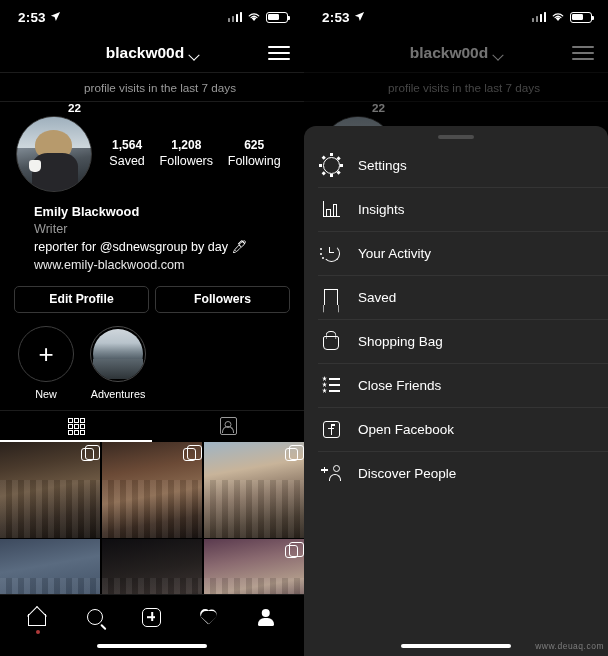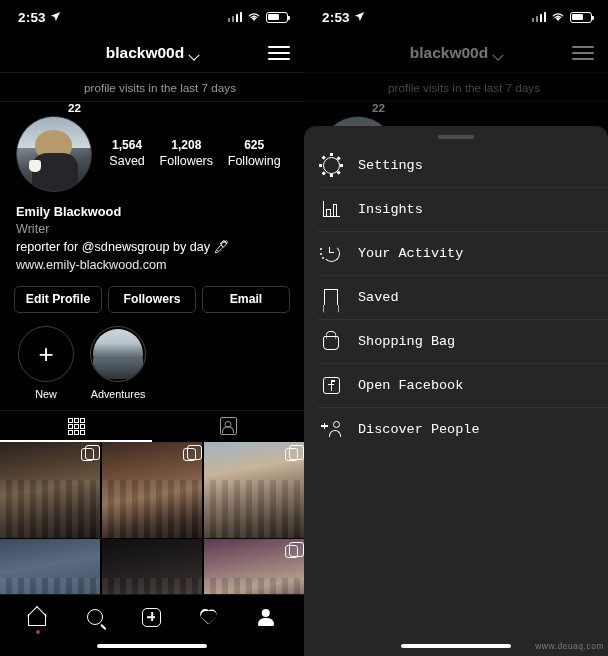--- a/index.html
+++ b/index.html
@@ -57,21 +57,21 @@
   .avatar .sky { position:absolute; inset:0 0 58% 0; background:linear-gradient(180deg,#9fb0bd,#cfd8dd); }
   .avatar .hair { position:absolute; left:24%; top:18%; width:50%; height:40%; background:#b79a6c; border-radius:50% 50% 45% 45%; }
   .avatar .body { position:absolute; left:20%; top:48%; width:62%; height:54%; background:#26262a; border-radius:34% 34% 0 0; }
   .avatar .cup { position:absolute; left:16%; top:58%; width:17%; height:16%; background:#f2f2f0; border-radius:3px 3px 5px 5px; }
 
   .stats { flex:1; display:flex; justify-content:space-around; padding-left:10px; }
   .stat { text-align:center; }
   .stat .num { font-size:12px; font-weight:bold; line-height:1.15; }
   .stat .lbl { font-size:12.5px; color:#fff; line-height:1.3; }
 
-  .bio { padding:11px 28px 0 16px; font-size:12.6px; line-height:1.42; }
+  .bio { padding:11px 28px 0 16px; font-size:12.6px; line-height:1.42;margin-left:18px; }
   .bio .name { font-weight:bold; font-size:12.8px; }
   .bio .category { color:#9a9a9a; }
   .bio .link { color:#e8e8e8; }
 
   .actions { display:flex; gap:6px; padding:11px 14px 0 14px; }
   .action-btn {
     flex:1; height:27px; border:1px solid #373737; border-radius:5px;
     display:flex; align-items:center; justify-content:center;
     font-size:12.2px; font-weight:bold; background:#000; color:#fff;
   }
@@ -139,21 +139,21 @@
   .person-ic::after { content:""; position:absolute; left:50%; bottom:0; transform:translateX(-50%); width:16px; height:8px; background:#fff; border-radius:8px 8px 2px 2px; }
   .home-indicator { position:absolute; bottom:8px; left:50%; transform:translateX(-50%); width:110px; height:4.5px; background:#fff; border-radius:3px; }
 
   
   .sheet {
     position:absolute; left:0; right:0; bottom:0; top:126px;
     background:#262626; border-radius:12px 12px 0 0;
     display:flex; flex-direction:column;
   }
   .grabber { width:36px; height:4px; border-radius:2px; background:#4d4d4d; margin:9px auto 4px auto; }
-  .menu-list { flex:1;font-family:Liberation Mono, monospace; }
+  .menu-list { flex:1; }
   .menu-item { display:flex; align-items:center; height:44px; padding:0 0 0 14px; position:relative; }
   .menu-item + .menu-item::before { content:""; position:absolute; left:14px; right:0; top:0; height:1px; background:#343434; }
   .mi-icon { width:26px; height:26px; flex:none; margin-right:14px; position:relative; display:flex; align-items:center; justify-content:center; }
   .mi-label { font-size:13.5px; color:#fff; }
 
   .ic-gear { width:17px; height:17px; border:1.6px solid #fff; border-radius:50%; position:relative; }
   .ic-gear i { position:absolute; left:50%; top:50%; width:3px; height:21px; margin-left:-1.5px; margin-top:-10.5px; }
   .ic-gear i::before, .ic-gear i::after { content:""; position:absolute; left:0; width:3px; height:3px; background:#fff; }
   .ic-gear i::before { top:-1.5px; } .ic-gear i::after { bottom:-1.5px; }
   .ic-gear i:nth-child(2){ transform:rotate(45deg);} .ic-gear i:nth-child(3){ transform:rotate(90deg);} .ic-gear i:nth-child(4){ transform:rotate(135deg);}
@@ -292,21 +292,20 @@
     <div class="bio">
       <div class="name">Emily Blackwood</div>
       <div class="category">Writer</div>
       <div>reporter for @sdnewsgroup by day 🖊</div>
       <div class="link">www.emily-blackwood.com</div>
     </div>
 
     <div class="actions">
       <div class="action-btn">Edit Profile</div>
       <div class="action-btn">Followers</div>
-      <div class="action-btn">Email</div>
     </div>
 
     <div class="highlights">
       <div class="hl">
         <div class="ring">
             <div class="plus">+</div>
           </div>
         <div class="cap">New</div>
       </div>
       <div class="hl adventures">
@@ -487,20 +486,33 @@
           <span class="mi-label">Saved</span>
         </div>
 
         <div class="menu-item">
           <span class="mi-icon">
               <span class="ic-bag"></span>
             </span>
           <span class="mi-label">Shopping Bag</span>
         </div>
 
+        <div class="menu-item">
+          <span class="mi-icon">
+              <span class="ic-list">
+                <i></i>
+                <i></i>
+                <i></i>
+                <b></b>
+                <b></b>
+                <b></b>
+              </span>
+            </span>
+          <span class="mi-label">Close Friends</span>
+        </div>
 
         <div class="menu-item">
           <span class="mi-icon">
               <span class="ic-fb">
                 <i></i>
               </span>
             </span>
           <span class="mi-label">Open Facebook</span>
         </div>
 

